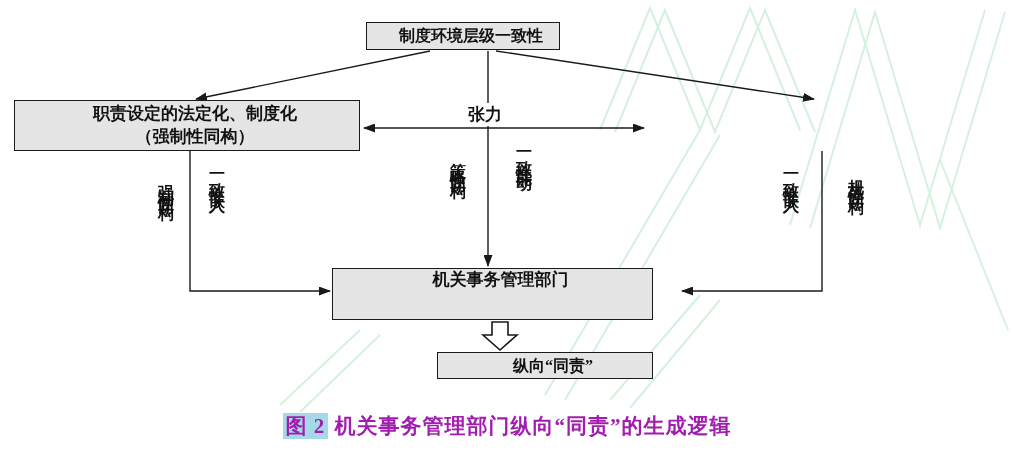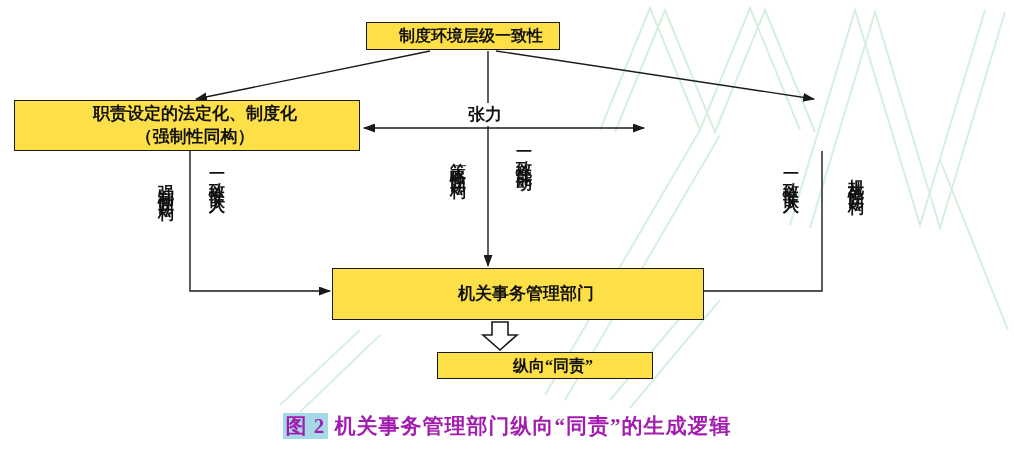--- a/index.html
+++ b/index.html
@@ -3,21 +3,21 @@
 <meta charset="utf-8">
 <style>
   * { margin:0; padding:0; box-sizing:border-box; }
   html,body { background:#ffffff; }
   body { font-family:"Liberation Serif","DejaVu Serif",serif; color:#111; }
   .stage { position:relative; width:1014px; height:456px; background:#fff; overflow:hidden; }
   svg.layer { position:absolute; left:0; top:0; width:1014px; height:456px; }
   .wm   { z-index:0; }
   .conn { z-index:1; }
   .box {
-    position:absolute; border:1.4px solid #1a1a1a; background:#fde047;
+    position:absolute; border:1.4px solid #1a1a1a; background:#e5e5e5;
     display:flex; flex-direction:column; justify-content:center; align-items:center;
     font-weight:bold; font-size:17px; line-height:1.35; text-align:center; z-index:3;padding-left:16px;
   }
   .box .ln { white-space:nowrap; }
   .vtext {
     position:absolute; writing-mode:vertical-rl; text-orientation:upright;
     letter-spacing:5px; font-weight:bold; font-size:16px; z-index:3; white-space:nowrap;
   }
   .tension {
     position:absolute; left:468px; top:103px; width:56px; text-align:left;
@@ -68,21 +68,21 @@
   </svg>
 
   <div class="box" style="left:366px; top:22px; width:194px; height:28px; font-size:16px;">制度环境层级一致性</div>
 
   <div class="box" style="left:14px; top:100px; width:346px; height:51px;">
     <div class="ln">职责设定的法定化、制度化</div>
     <div class="ln">（强制性同构）</div>
   </div>
 
 
-  <div class="box" style="left:332px; top:268px; width:372px; height:52px;">
+  <div class="box" style="left:332px; top:268px; width:321px; height:52px;justify-content:space-between;">
     <div class="ln">机关事务管理部门</div>
   </div>
 
   <div class="box" style="left:392px; top:352px; width:216px; height:27px; font-size:16px;margin-left:45px;">纵向“同责”</div>
 
   <div class="tension">张力</div>
 
   <div class="vtext" style="left:155px; top:172px;">强制性同构</div>
   <div class="vtext" style="left:206px; top:164px;">一致性嵌入</div>
   <div class="vtext" style="left:447px; top:150px;">策略性同构</div>

